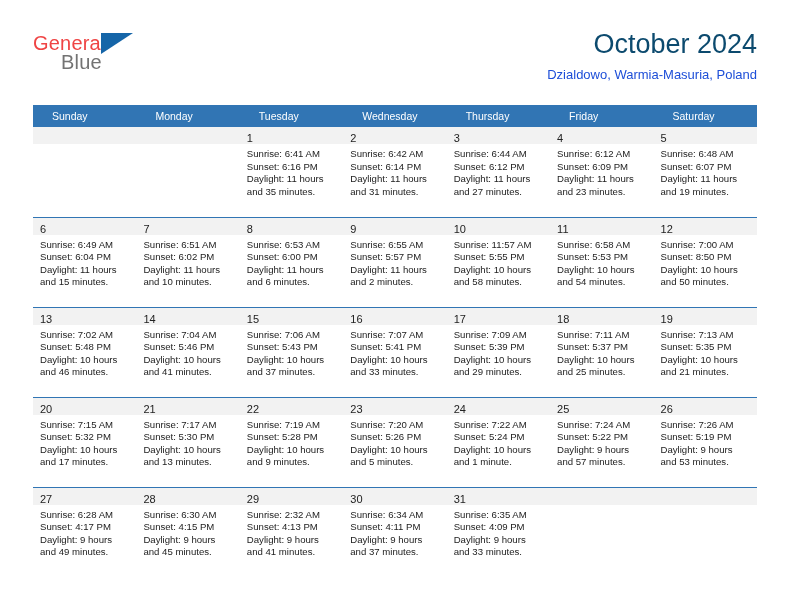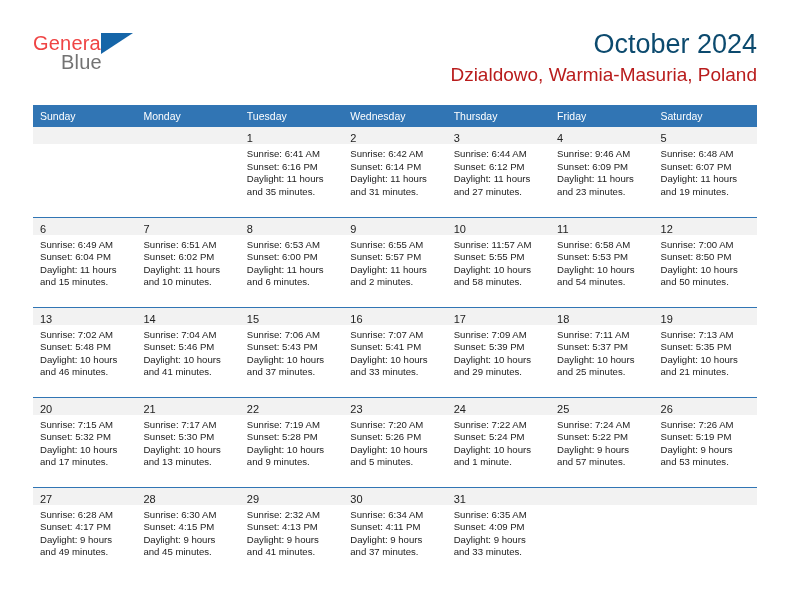--- a/index.html
+++ b/index.html
@@ -72,22 +72,22 @@
     top: 0;
     text-align: right;
   }
   .cal-title {
     font-size: 27px;
     color: #0c4a6e;
     line-height: 32px;
     white-space: nowrap;
   }
   .cal-subtitle {
-    font-size: 19px;
-    color: #b91c1c;
+    font-size: 13px;
+    color: #1d4ed8;
     line-height: 22px;
     margin-top: 4px;
     white-space: nowrap;
   }
 
   
   .calendar {
     position: absolute;
     left: 33px;
     top: 105px;
@@ -96,21 +96,21 @@
     table-layout: fixed;
   }
   .calendar col { width: 103.43px; }
 
   thead th {
     background: #3175b4;
     color: #ffffff;
     font-size: 10.5px;
     font-weight: normal;
     text-align: left;
-    padding: 5px 0 5px 7px;
+    padding: 5px 0 5px 19px;
     height: 18px;
     box-sizing: border-box;
     vertical-align: middle;
   }
 
   tbody td {
     vertical-align: top;
     padding: 0;
     border-top: 1.4px solid #3175b4;
     background: #ffffff;
@@ -219,21 +219,21 @@
             <div class="cell-body">
               <div class="cell-line">Sunrise: 6:44 AM</div>
               <div class="cell-line">Sunset: 6:12 PM</div>
               <div class="cell-line">Daylight: 11 hours</div>
               <div class="cell-line">and 27 minutes.</div>
             </div>
           </td>
           <td class="day-cell">
             <div class="daynum-band"><span class="daynum">4</span></div>
             <div class="cell-body">
-              <div class="cell-line">Sunrise: 9:46 AM</div>
+              <div class="cell-line">Sunrise: 6:12 AM</div>
               <div class="cell-line">Sunset: 6:09 PM</div>
               <div class="cell-line">Daylight: 11 hours</div>
               <div class="cell-line">and 23 minutes.</div>
             </div>
           </td>
           <td class="day-cell">
             <div class="daynum-band"><span class="daynum">5</span></div>
             <div class="cell-body">
               <div class="cell-line">Sunrise: 6:48 AM</div>
               <div class="cell-line">Sunset: 6:07 PM</div>

